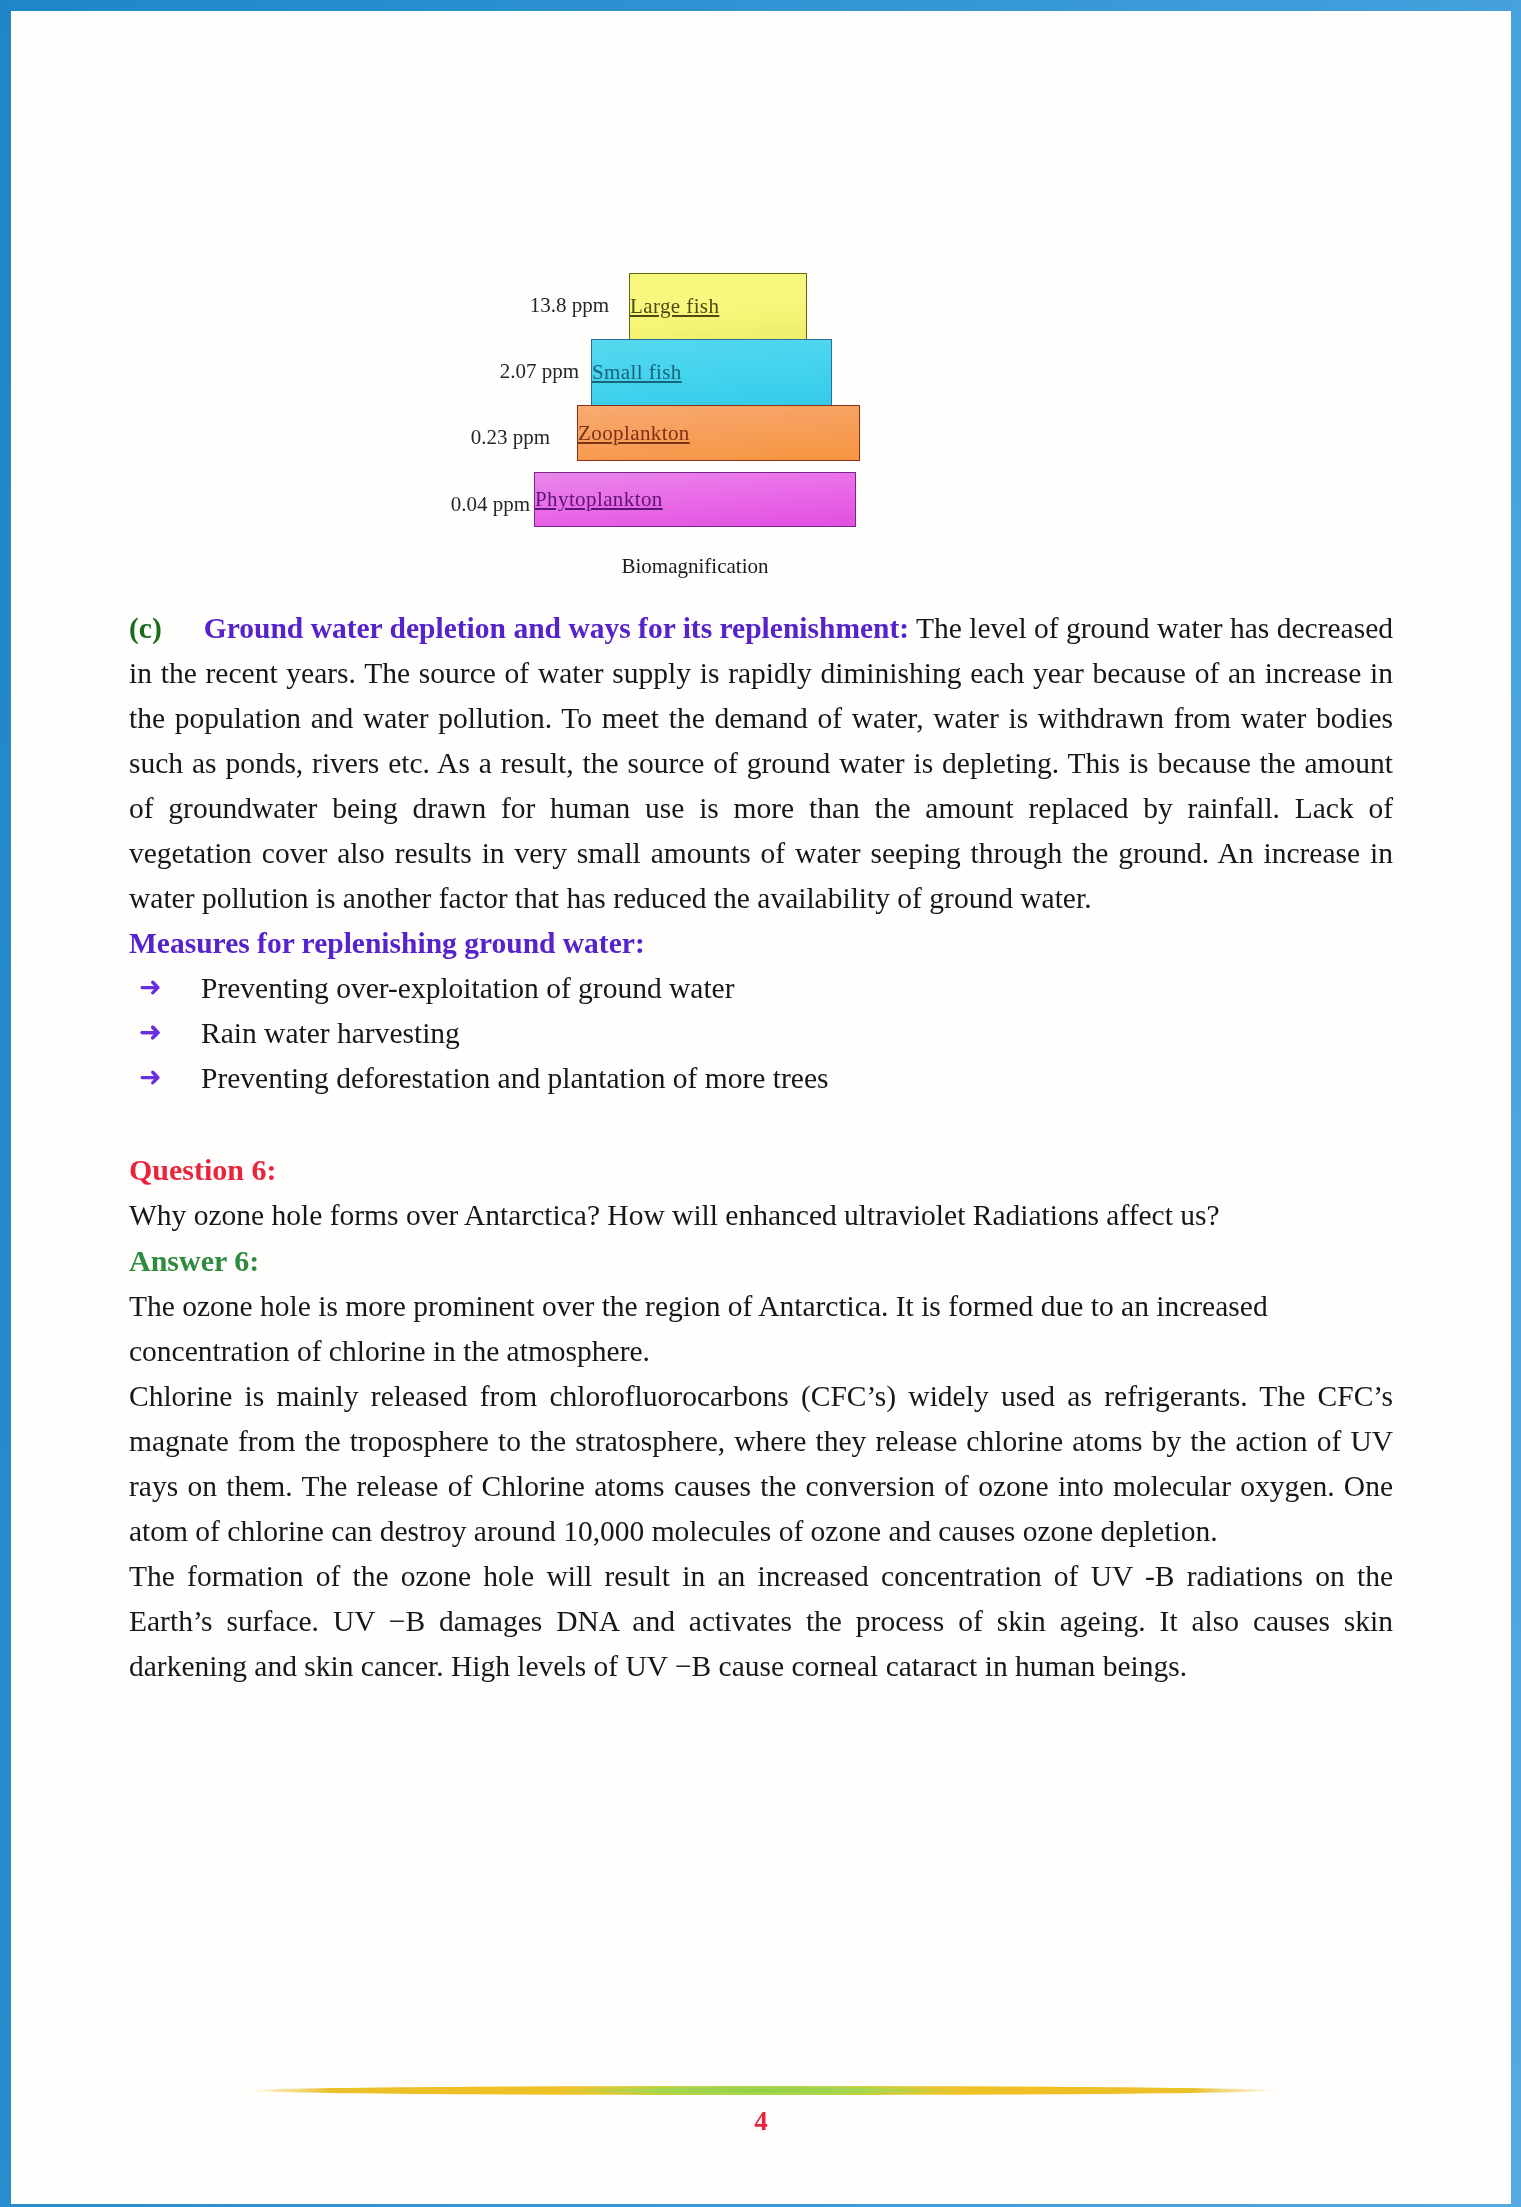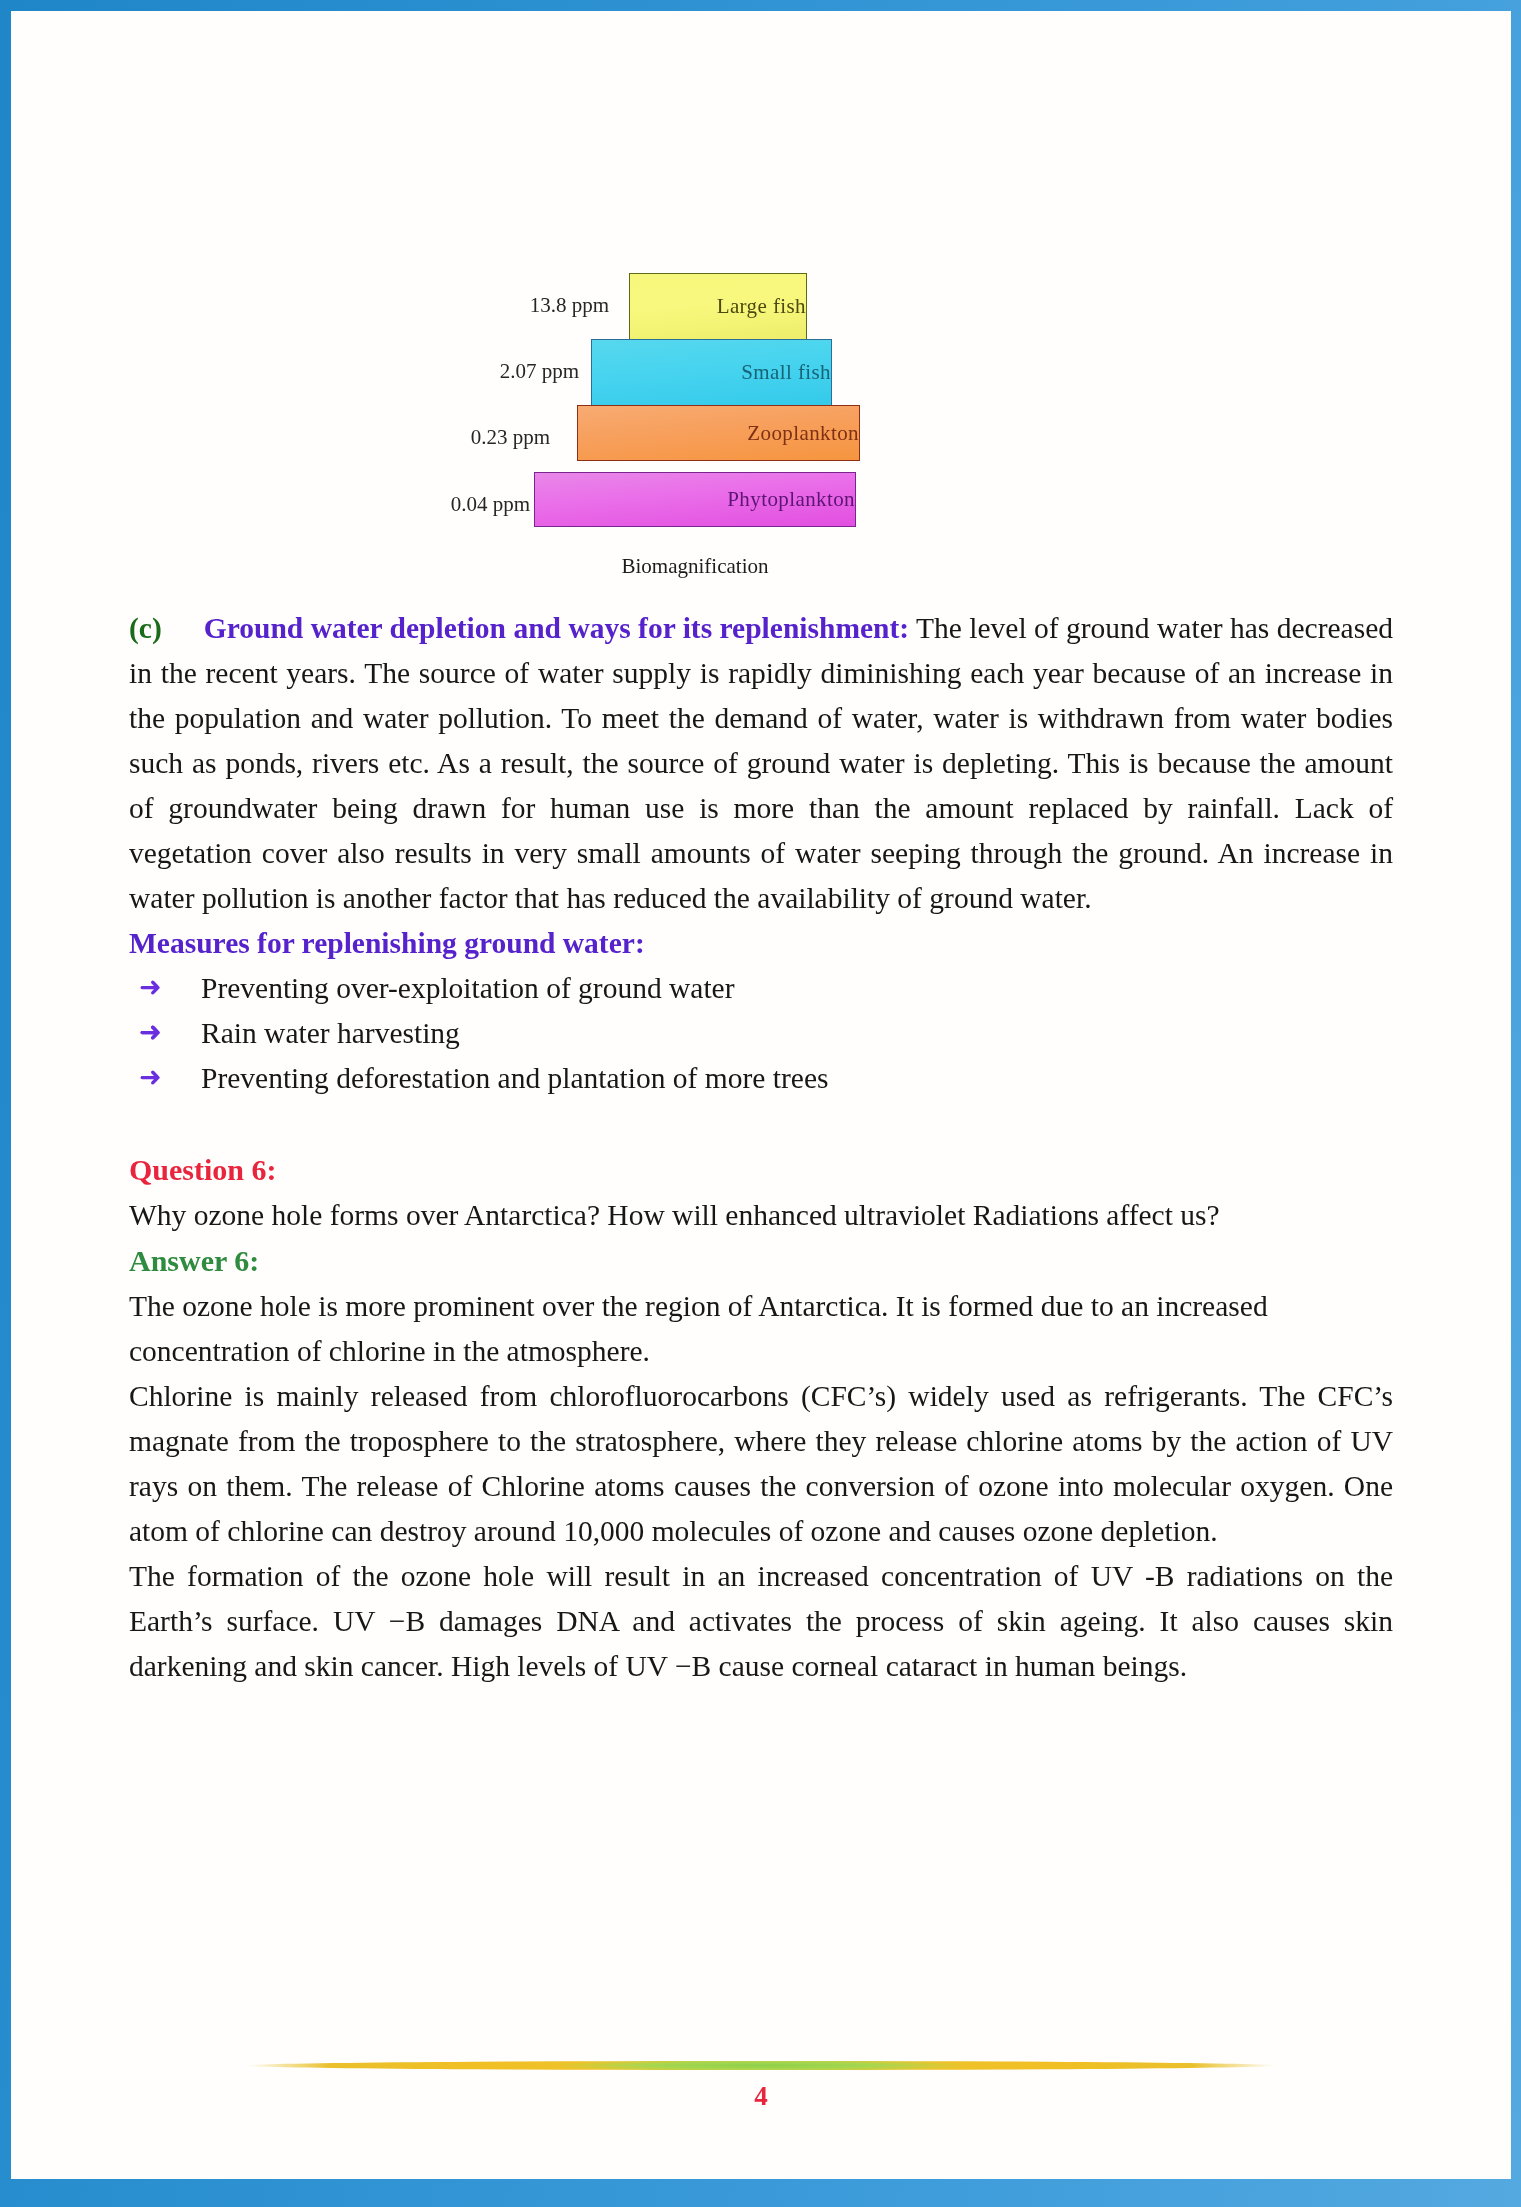--- a/index.html
+++ b/index.html
@@ -14,21 +14,21 @@
     -webkit-font-smoothing: antialiased;
   }
 
   
   .page {
     position: relative;
     width: 1521px;
     height: 2207px;
     box-sizing: border-box;
     background: linear-gradient(100deg, #1f86c8 0%, #2e92d2 35%, #3f9ddb 70%, #54a9e0 100%);
-    padding: 11px 10px 28px 11px;
+    padding: 11px 10px 3px 11px;
     overflow: hidden;
   }
   .sheet {
     position: relative;
     width: 100%;
     height: 100%;
     background: #fffefc;
     box-sizing: border-box;
     padding: 0;
     overflow: hidden;
@@ -52,24 +52,25 @@
   .pyramid {
     position: relative;
     width: 100%;
     height: 300px;
   }
   .tier {
     position: absolute;
     box-sizing: border-box;
     display: flex;
     align-items: center;
-    justify-content: flex-end;
+    justify-content: flex-start;
     font-family: "Liberation Serif", "DejaVu Serif", serif;
     font-size: 21px;
     letter-spacing: 0.4px;
+    text-decoration: underline;
   }
   .tier-label {
     position: absolute;
     font-family: "Liberation Serif", "DejaVu Serif", serif;
     font-size: 21px;
     color: #262626;
     white-space: nowrap;
     text-align: right;
   }
 

